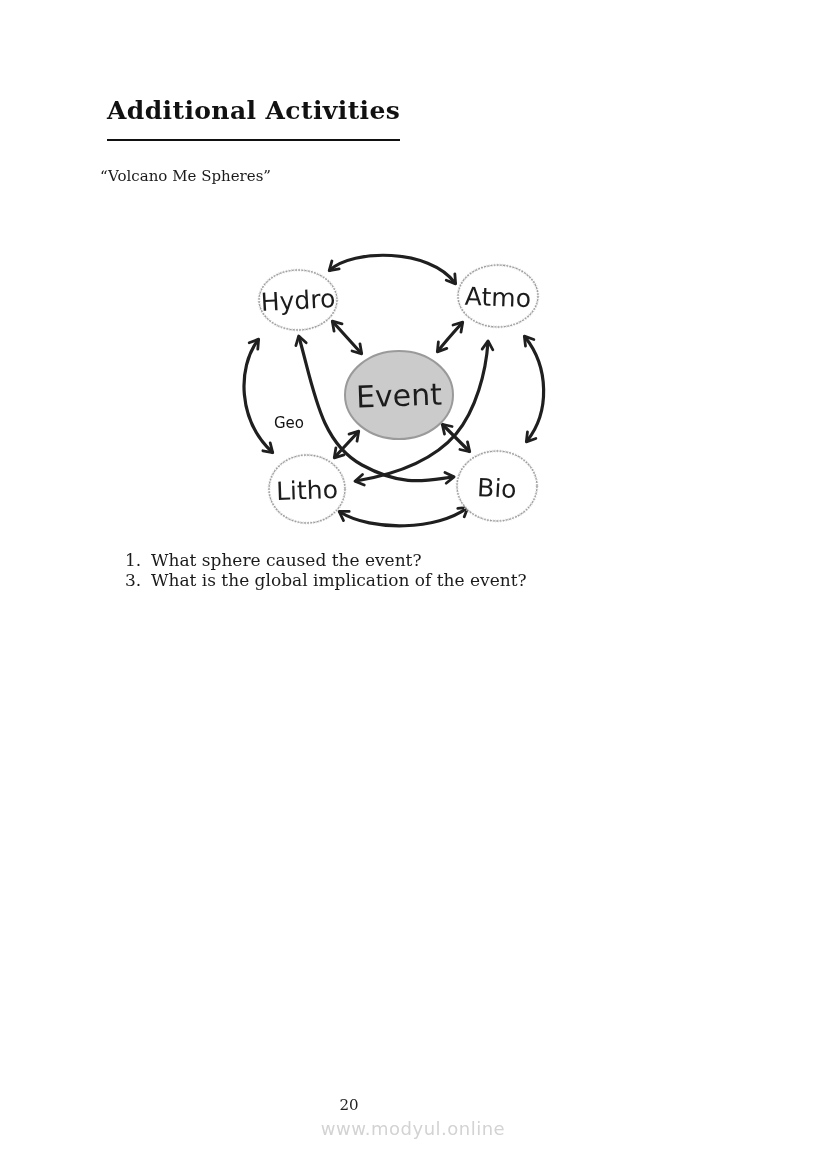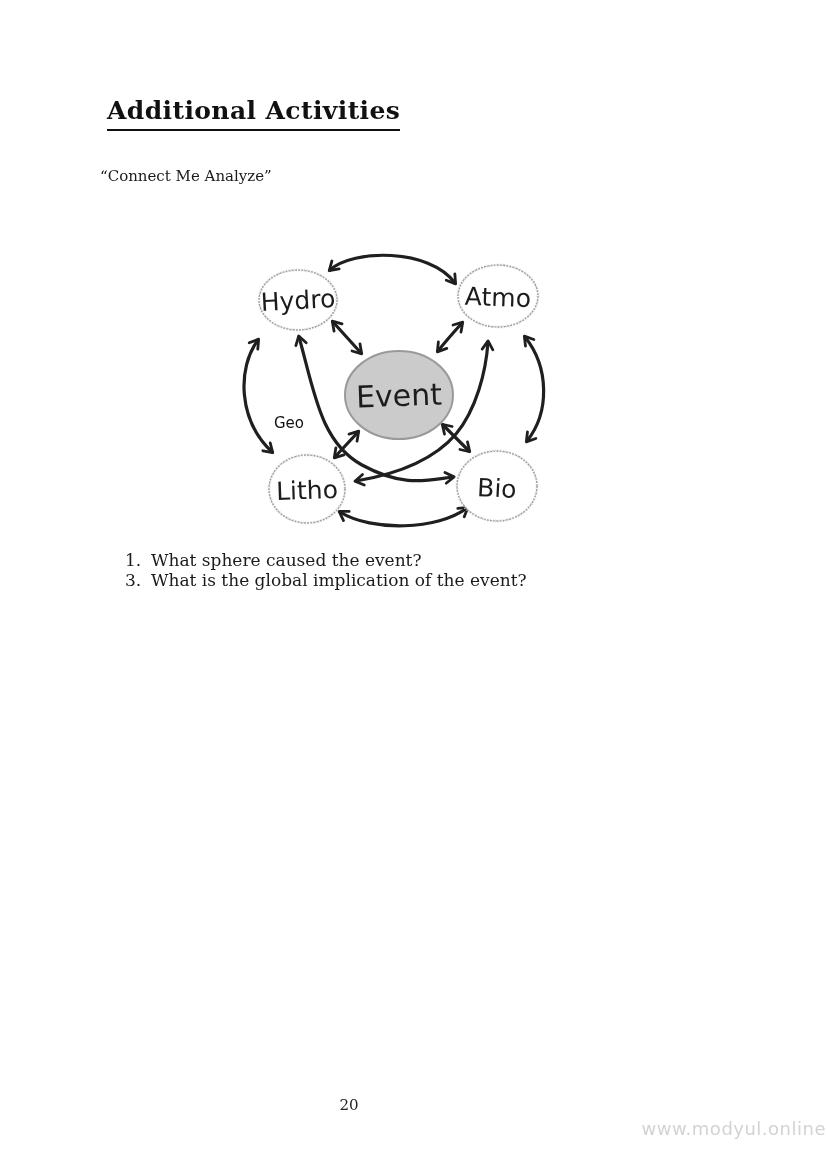--- a/index.html
+++ b/index.html
@@ -19,21 +19,21 @@
   .doc-title {
     position: absolute;
     left: 107px;
     top: 96px;
     margin: 0;
     font-size: 25px;
     font-weight: bold;
     letter-spacing: 0.4px;
     color: #111;
     border-bottom: 2.5px solid #111;
-    padding-bottom: 4px;
+    padding-bottom: 14px;
     display: inline-block;
   }
   .activity-name {
     position: absolute;
     left: 100px;
     top: 167px;
     font-size: 15px;
   }
   .procedure {
     position: absolute;
@@ -71,21 +71,21 @@
     width: 698px;
     text-align: center;
     font-size: 15px;
     color: #222;
   }
   .watermark {
     position: absolute;
     left: 0;
     top: 1118px;
     width: 826px;
-    text-align: right;
+    text-align: center;
     font-size: 18px;
     letter-spacing: 0.5px;
     color: #d3d3d3;
     font-family: "DejaVu Sans", "Liberation Sans", sans-serif;
   }
   .sketch-label {
     font-family: "DejaVu Sans", "Liberation Sans", sans-serif;
     fill: #1c1c1c;
   }
   .geo-label {
@@ -93,21 +93,21 @@
     fill: #111;
   }
 </style>
 </head>
 <body>
 
 <div class="page">
 
   <h1 class="doc-title">Additional Activities</h1>
 
-  <div class="activity-name">“Connect Me Analyze”</div>
+  <div class="activity-name">“Volcano Me Spheres”</div>
 
 
   <div class="diagram-wrap">
     <svg width="324" height="292" viewBox="233 246 324 292" xmlns="http://www.w3.org/2000/svg">
       <defs>
         <marker id="ah" viewBox="0 0 14 14" refX="10" refY="7" markerWidth="15" markerHeight="15" markerUnits="userSpaceOnUse" orient="auto-start-reverse">
           <path d="M3,2 L11,7 L3,12" fill="none" stroke="#1f1f1f" stroke-width="2.6" stroke-linecap="round" stroke-linejoin="round"></path>
         </marker>
       </defs>
 

